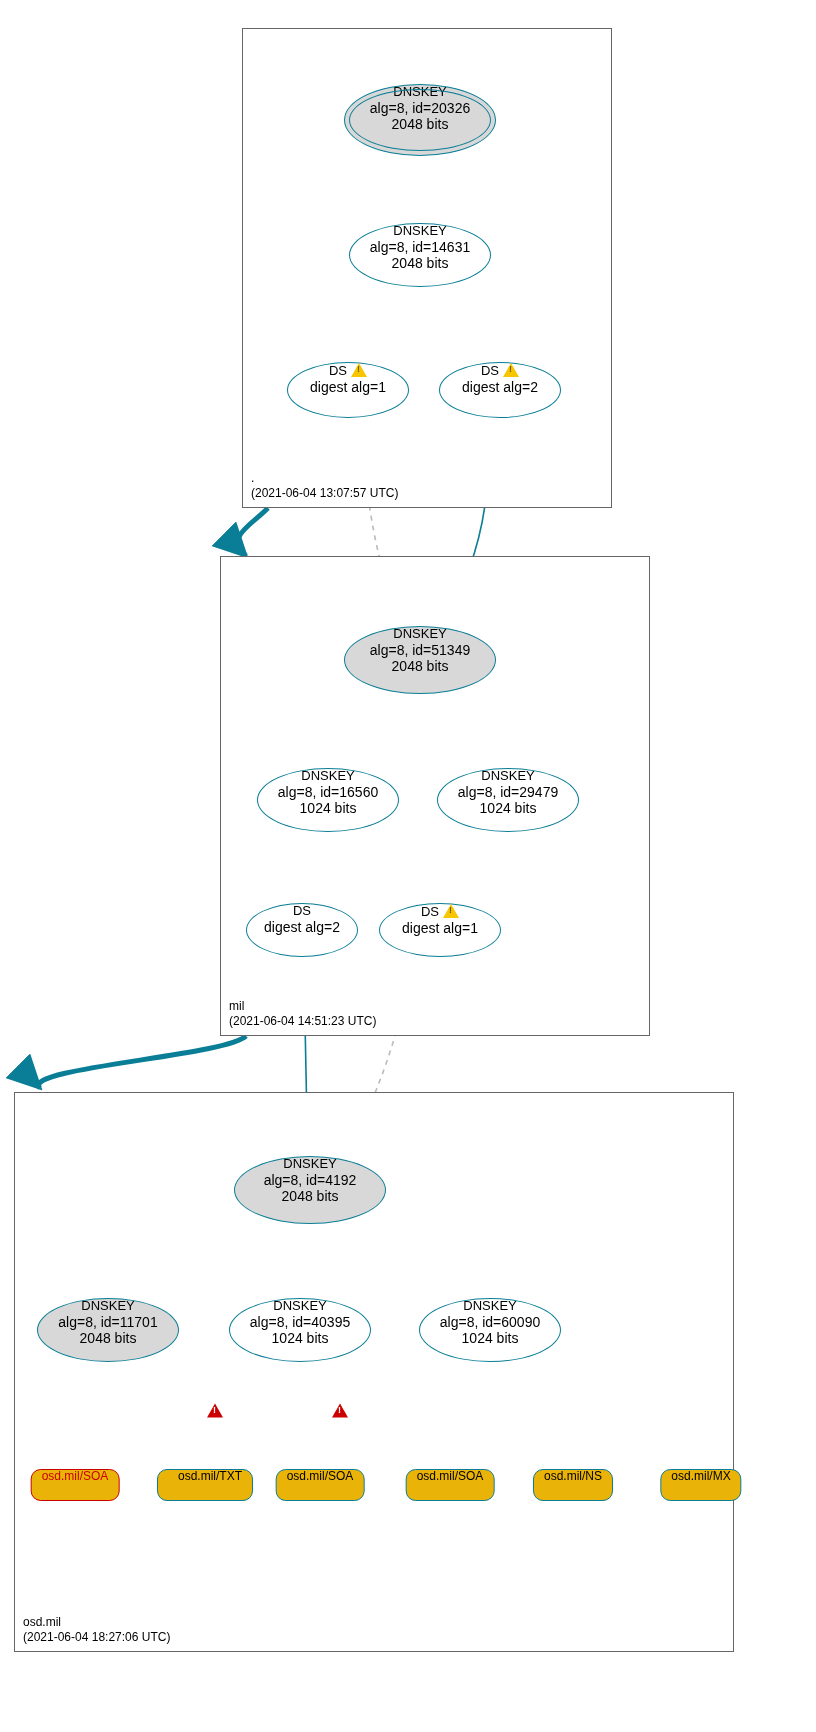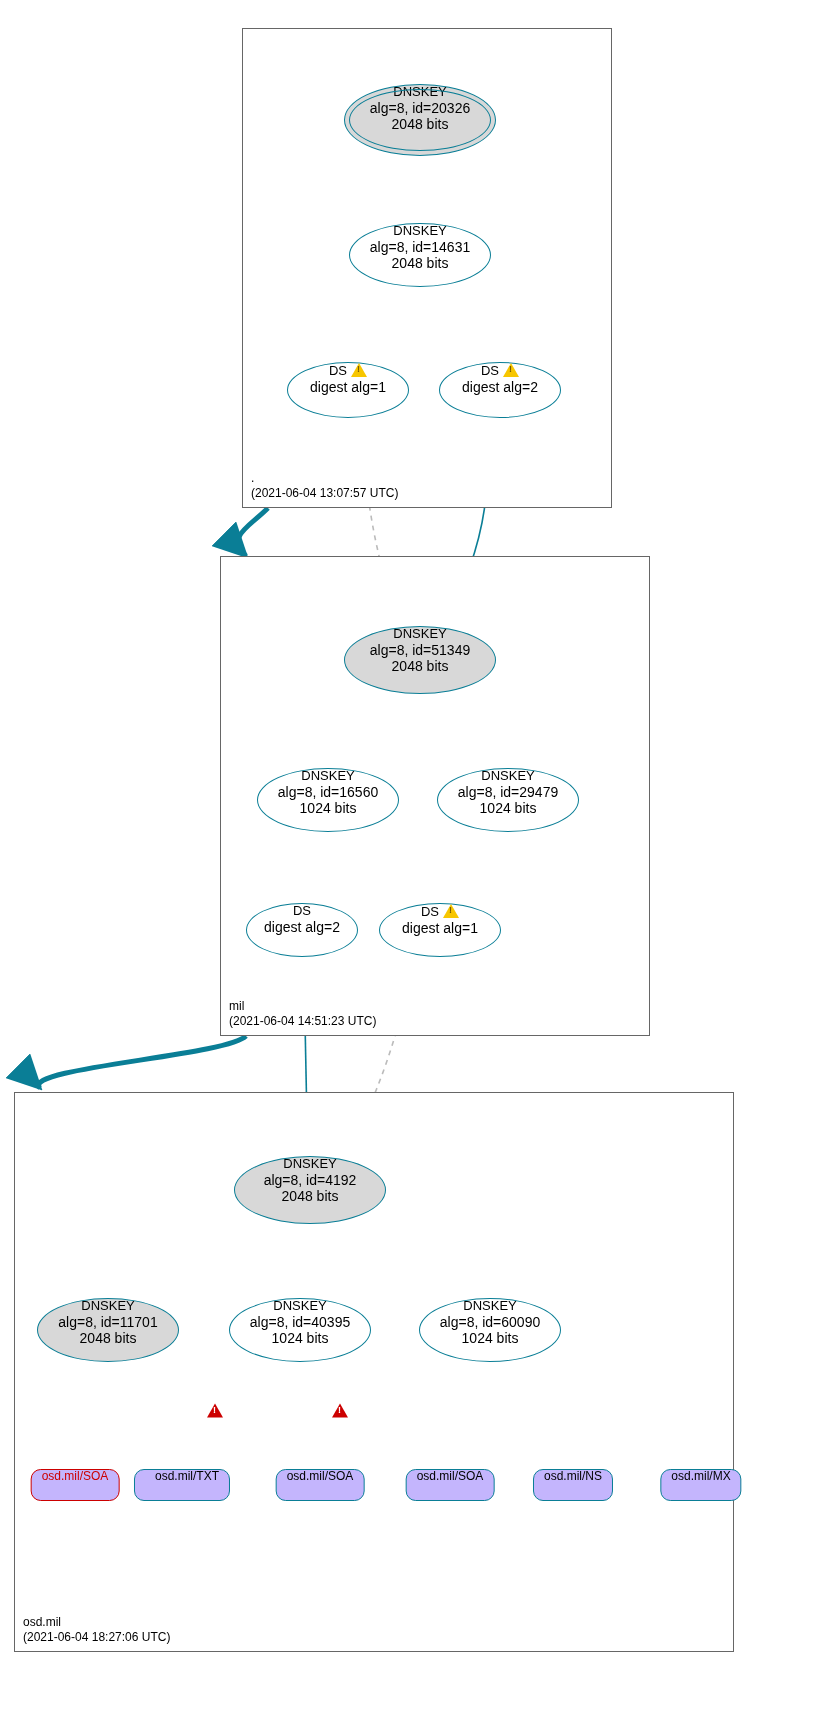--- a/index.html
+++ b/index.html
@@ -51,21 +51,21 @@
   .ellipse.double::before {
     content: "";
     position: absolute;
     left: 4px; right: 4px; top: 4px; bottom: 4px;
     border: 1.6px solid #0a7e96;
     border-radius: 50%;
   }
   .rrect {
     border: 1.6px solid #0a7e96;
     border-radius: 10px;
-    background: #c4b5fd;
+    background: #eab308;
     padding: 0 10px;
     height: 30px;
   }
   .rrect.error { border-color: #cc0000; color: #cc0000; }
   .title { font-size: 13px; }
   .sub { font-size: 14px; }
   .warn-tri {
     display: inline-block;
     width: 0; height: 0;
     border-left: 8px solid transparent;
@@ -234,21 +234,21 @@
   </div>
   <div id="n-osd_z2" class="node ellipse" style="left: 490px; top: 1330px; width: 140px; height: 62px;">
     <div class="title">DNSKEY</div>
     <div class="sub">alg=8, id=60090</div>
     <div class="sub">1024 bits</div>
   </div>
 
   <div id="n-rr_soa_err" class="node rrect error" style="left: 75px; top: 1485px;">
     <span>osd.mil/SOA</span>
   </div>
-  <div id="n-rr_txt" class="node rrect" style="left: 182px; top: 1485px; padding-left: 20px;">
+  <div id="n-rr_txt" class="node rrect" style="left: 205px; top: 1485px; padding-left: 20px;">
     <span>osd.mil/TXT</span>
   </div>
   <div id="n-rr_soa2" class="node rrect" style="left: 320px; top: 1485px;">
     <span>osd.mil/SOA</span>
   </div>
   <div id="n-rr_soa3" class="node rrect" style="left: 450px; top: 1485px;">
     <span>osd.mil/SOA</span>
   </div>
   <div id="n-rr_ns" class="node rrect" style="left: 573px; top: 1485px;">
     <span>osd.mil/NS</span>

